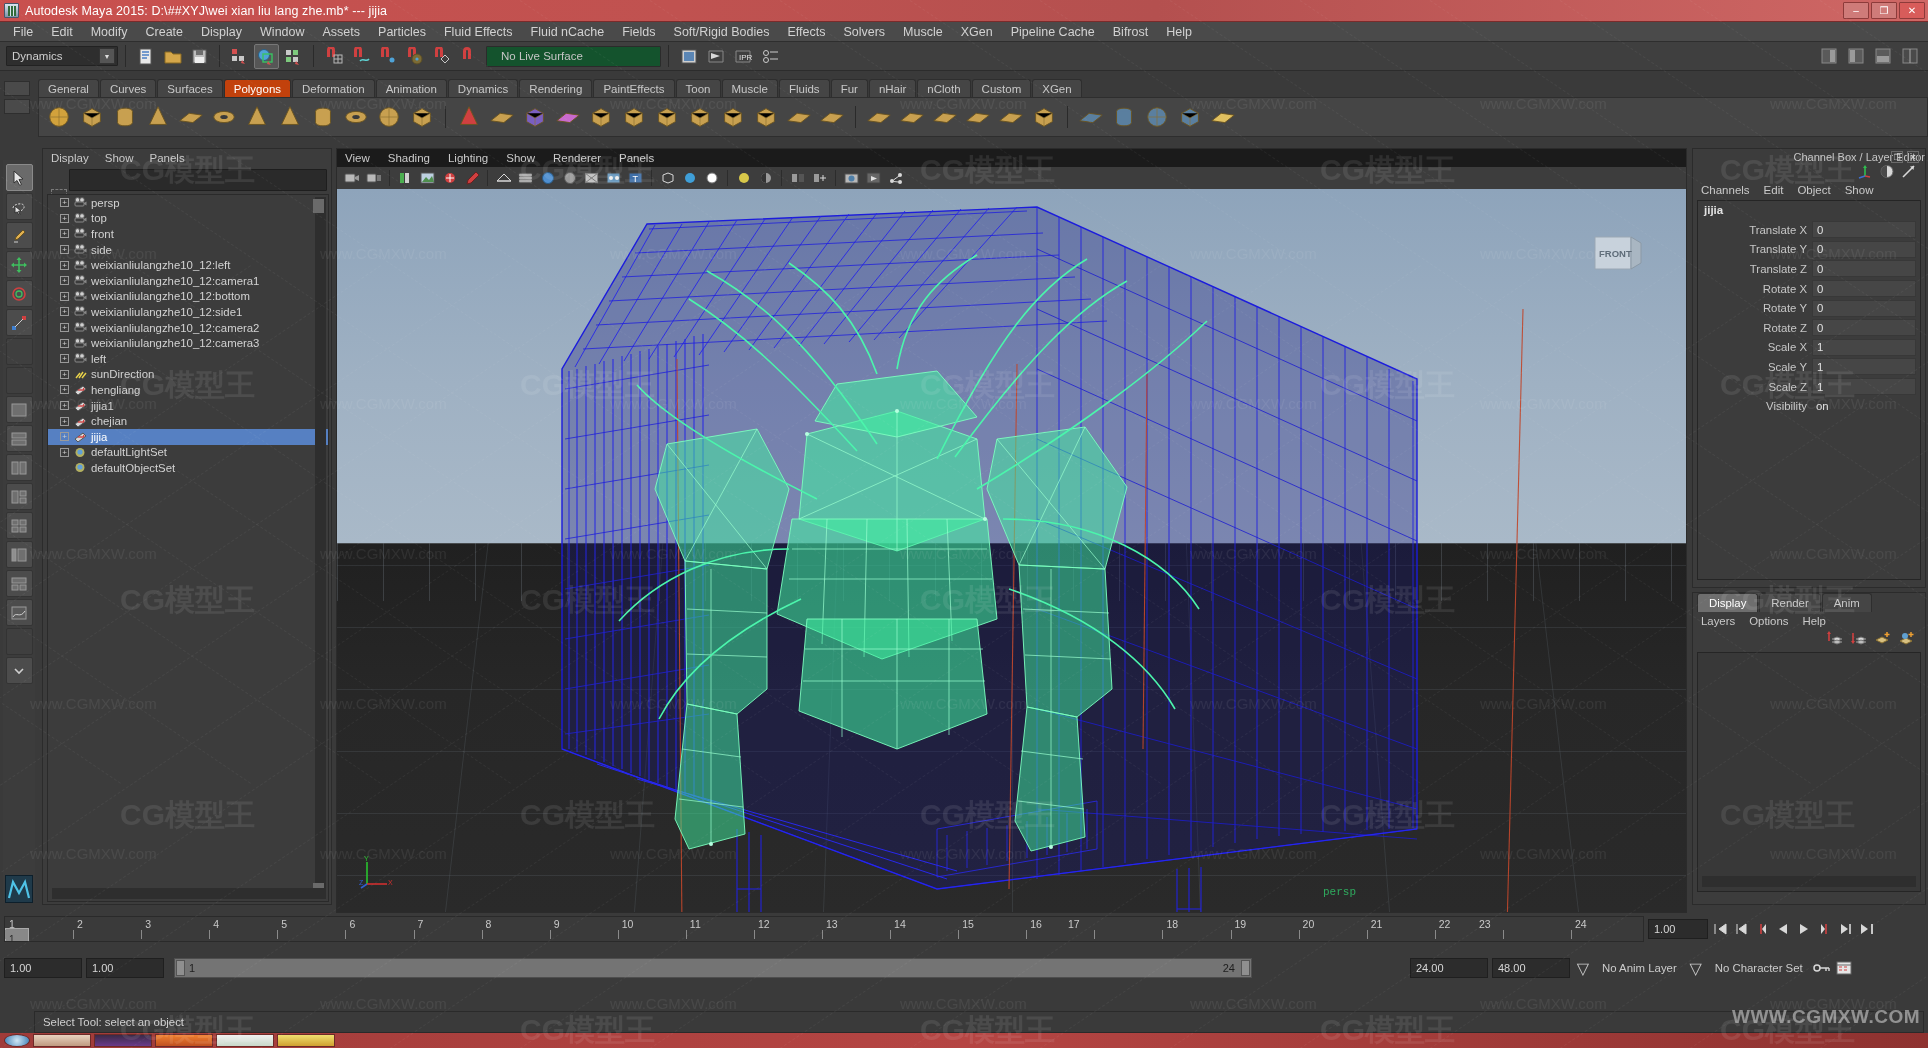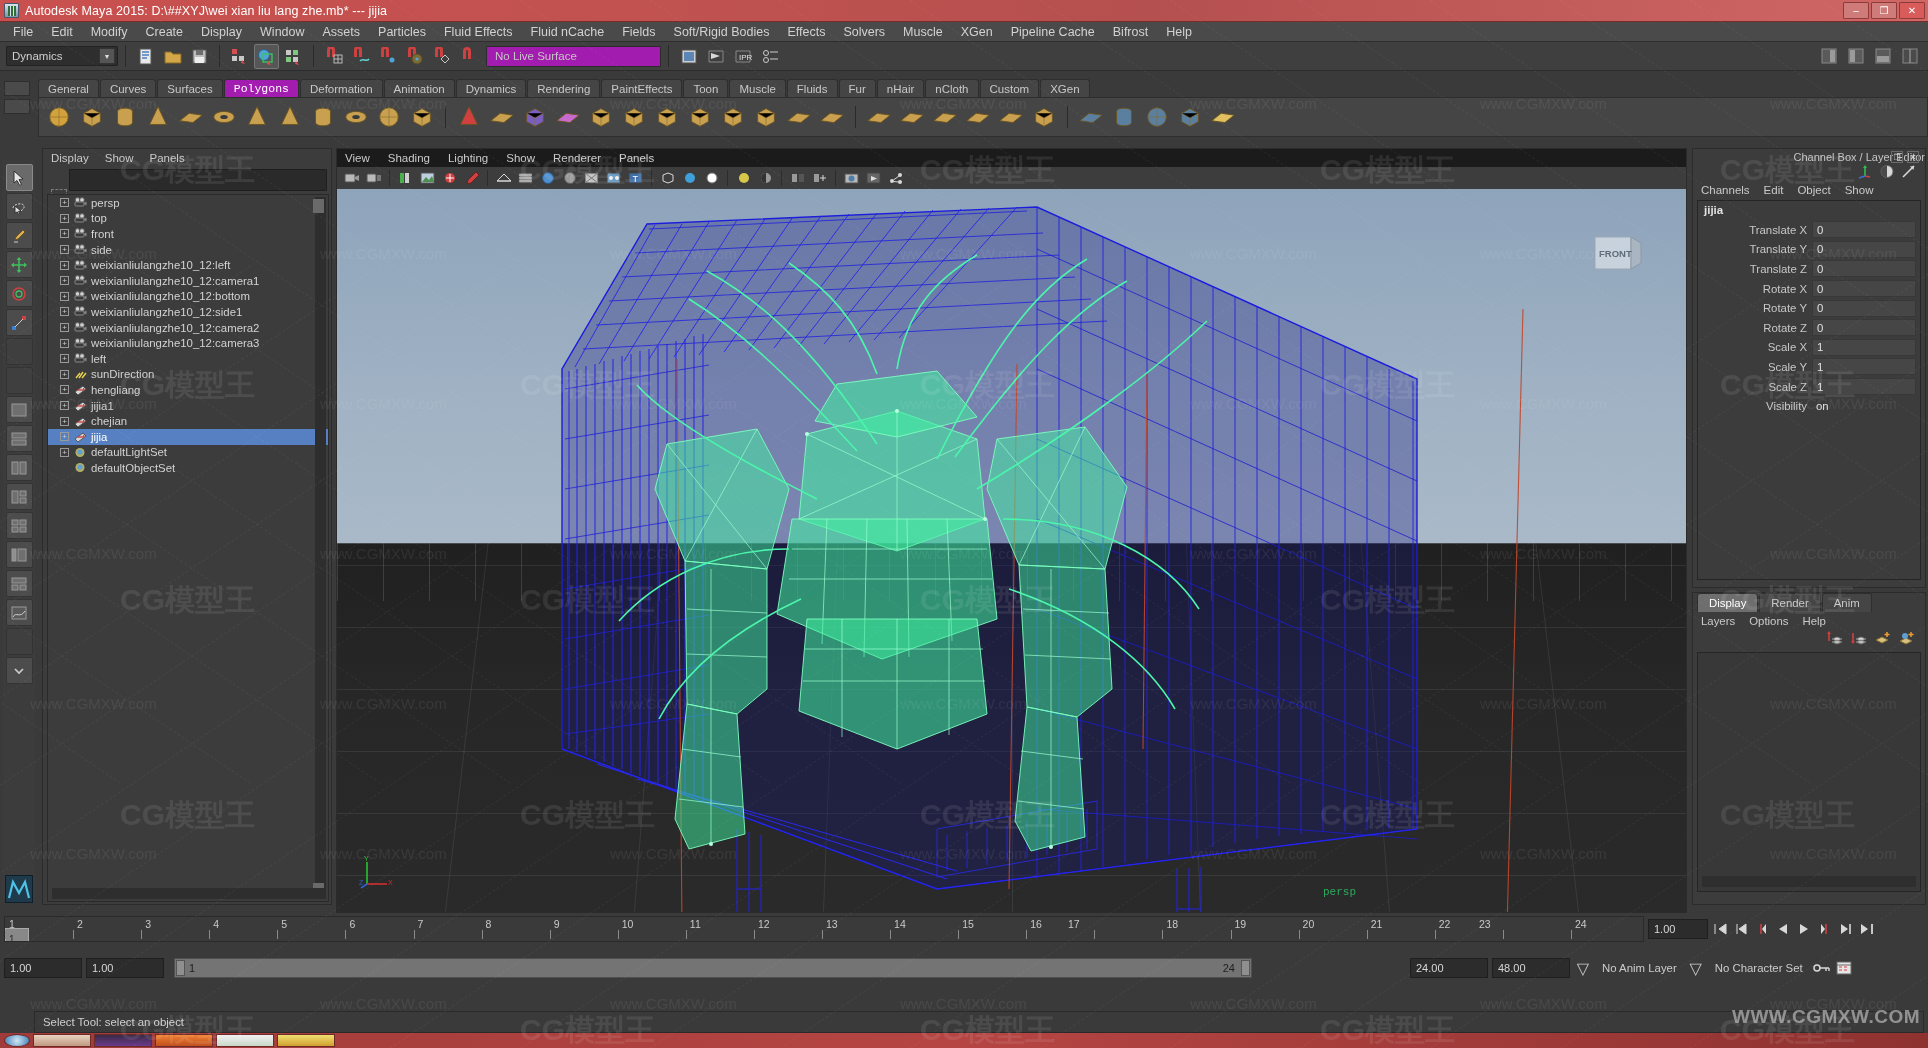--- a/index.html
+++ b/index.html
@@ -64,37 +64,37 @@
     background: #555; border: 1px solid #333;
     display: flex; align-items: center; justify-content: center; font-size: 7px; color: #ddd;
   }
   .tb-sep { width: 1px; height: 22px; background: #2a2a2a; margin: 0 5px; }
   .tbtn {
     width: 25px; height: 25px; display: flex; align-items: center; justify-content: center;
     border-radius: 2px; position: relative;
   }
   .tbtn.active { background: #565656; border: 1px solid #777; }
   .live-surface {
-    height: 21px; width: 175px; background: #a21caf; border: 1px solid #2b2b2b;
-    display: flex; align-items: center; padding-left: 8px; font-size: 11.5px; color: #c5c5c5;
+    height: 21px; width: 175px; background: #14532d; border: 1px solid #2b2b2b;
+    display: flex; align-items: center; padding-left: 14px; font-size: 11.5px; color: #c5c5c5;
     margin-left: 3px; border-radius: 1px;
   }
   #statusline .right-group { margin-left: auto; display: flex; align-items: center; gap:2px; padding-right: 6px;}
 
   
   #shelf-tabs {
     position: absolute; left: 38px; top: 78px; width: 1890px; height: 20px;
     display: flex; align-items: flex-end; gap: 1px;
   }
   .shelf-tab {
     font-size: 11.5px; color: #c8c8c8; padding: 3px 9px 3px 9px;
     background: #454545; border: 1px solid #2e2e2e; border-bottom: none;
     border-radius: 3px 3px 0 0; line-height: 12px;
   }
-  .shelf-tab.sel { background: #a21caf; color: #fff; font-family: Liberation Mono, monospace; }
+  .shelf-tab.sel { background: #c2410c; color: #fff; }
   #shelf-bar {
     position: absolute; left: 38px; top: 97px; width: 1890px; height: 40px;
     background: #454545; border: 1px solid #2e2e2e;
     display: flex; align-items: center; gap: 3px; padding-left: 5px; overflow: hidden;
   }
   .shelf-icon {
     width: 30px; height: 30px; flex: none; border-radius: 2px;
     display: flex; align-items: center; justify-content: center;
   }
   #shelf-left-tabs {

